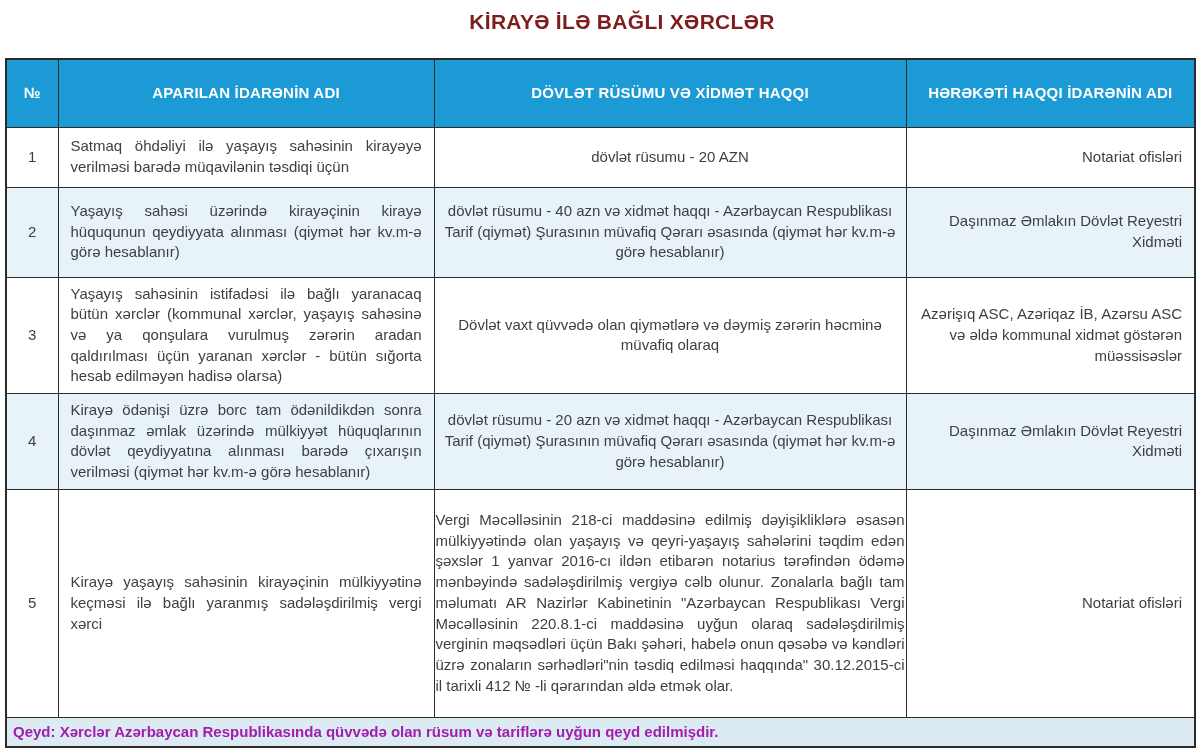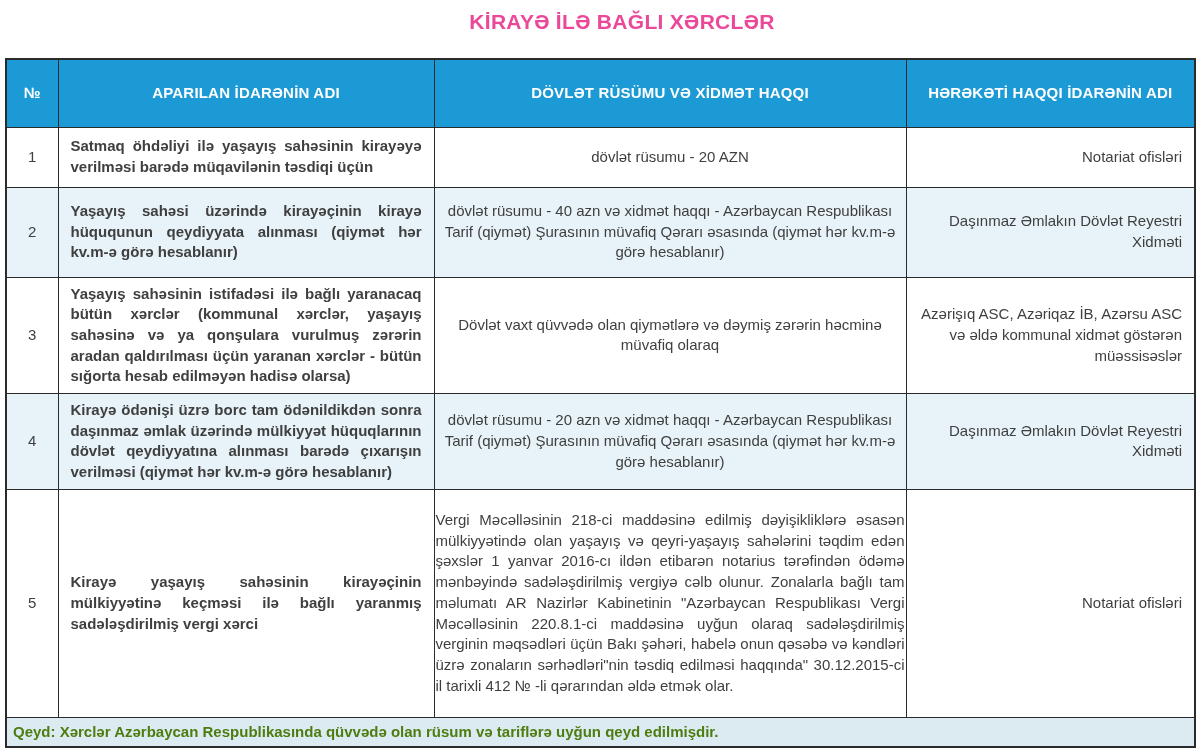--- a/index.html
+++ b/index.html
@@ -14,21 +14,21 @@
   html,body{background:#FFFFFF;width:1200px;}
   body{
     font-family:"Liberation Sans", sans-serif;
     color:var(--body-text);
   }
   .page{width:1200px;min-height:750px;padding-top:10px;}
   .title{
     text-align:center;
     font-size:21px;
     font-weight:bold;
-    color:#ec4899;
+    color:#7f1d1d;
     letter-spacing:.3px;
     margin-bottom:24px;
     margin-left:44px;
   }
   table.fees{
     border-collapse:collapse;
     table-layout:fixed;
     width:1190px;
     margin-left:5px;
     border:2px solid var(--border);
@@ -43,34 +43,34 @@
     background:var(--header-bg);
     color:var(--header-text);
     font-weight:bold;
     text-align:center;
     height:68px;
     font-size:15px;
     letter-spacing:.2px;
     padding:4px 10px;
   }
   td.num{text-align:center;}
-  td.action{text-align:justify;padding:6px 12px;font-weight:bold;}
+  td.action{text-align:justify;padding:6px 12px;}
   td.fee{text-align:center;padding:6px 1px;}
   td.fee.long{text-align:justify;}
   td.agency{text-align:right;padding:6px 12px;}
   tr.alt td{background:var(--alt-row-bg);}
   tr.r1{height:60px;}
   tr.r2{height:90px;}
   tr.r3{height:103px;}
   tr.r4{height:90px;}
   tr.r5{height:228px;}
   tr.note-row td{
     background:var(--note-bg);
     font-weight:bold;
-    color:#4d7c0f;
+    color:#a21caf;
     text-align:left;
     padding:4px 6px;
     height:29px;
   }
 </style>
 </head>
 <body>
 
 <div class="page">
   <div class="title">KİRAYƏ İLƏ BAĞLI XƏRCLƏR</div>

